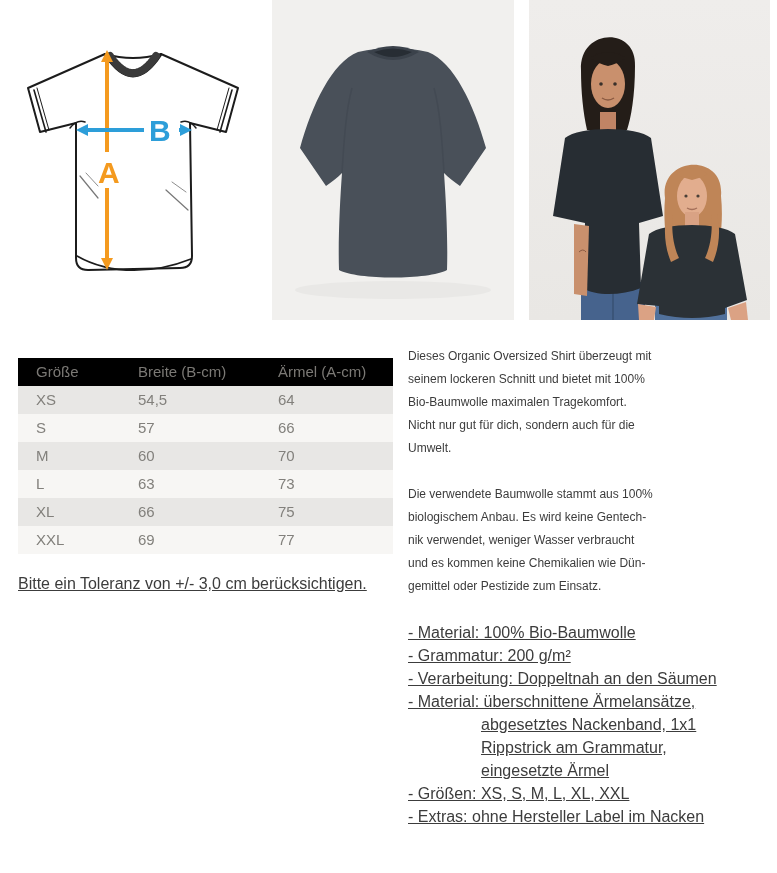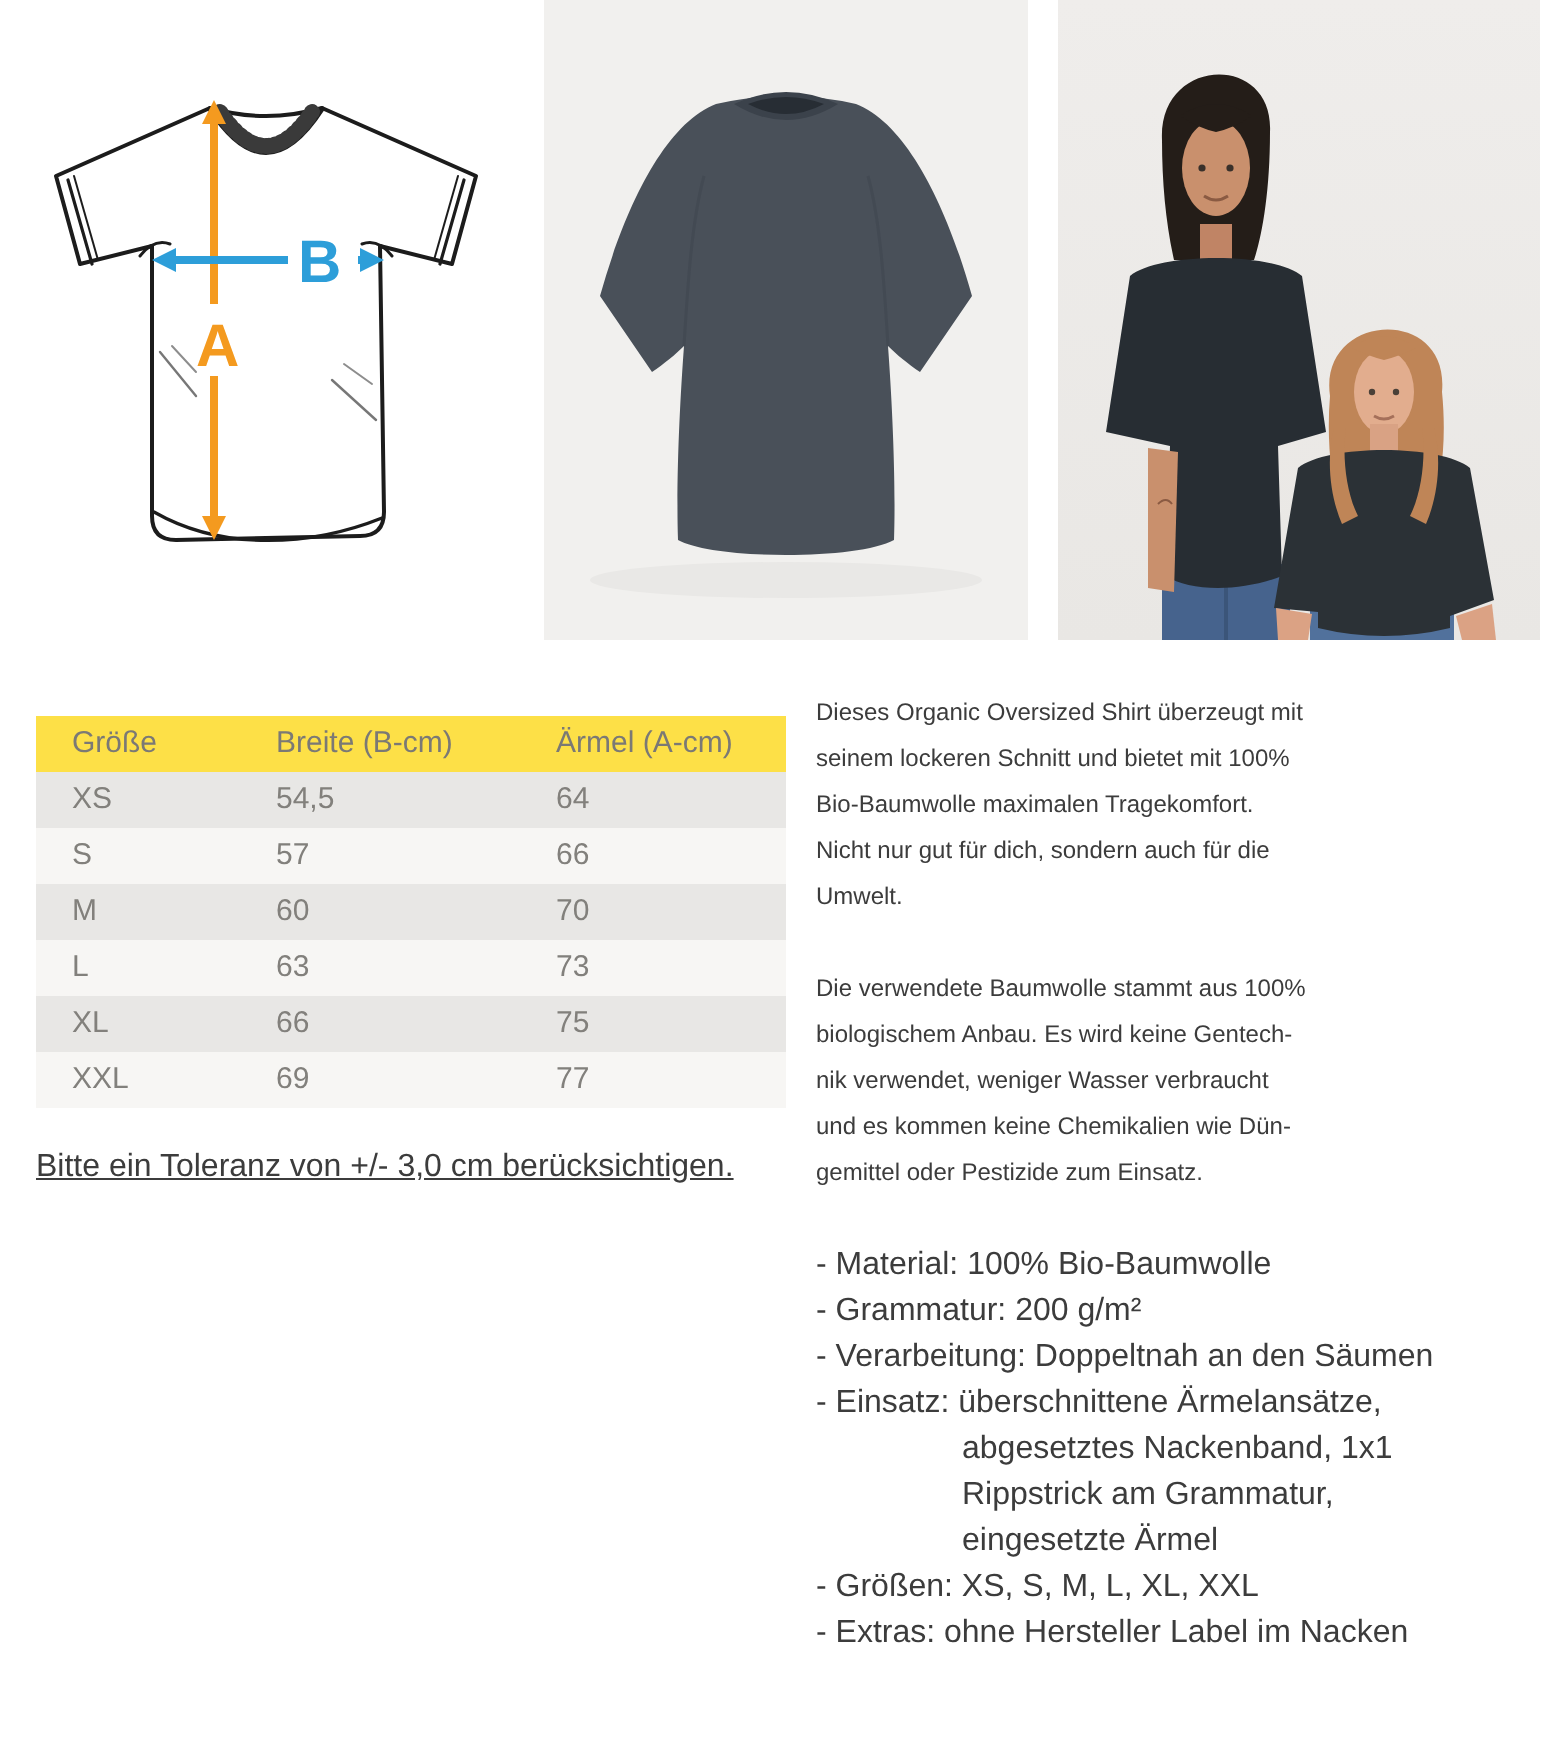--- a/index.html
+++ b/index.html
@@ -17,31 +17,31 @@
   table.size-table { width: 375px; border-collapse: collapse; table-layout: fixed; }
   table.size-table col.c1 { width: 120px; }
   table.size-table col.c2 { width: 140px; }
   table.size-table col.c3 { width: 115px; }
   table.size-table th, table.size-table td {
     height: 28px; font-size: 15px; font-weight: 400; text-align: left;
     color: #82807c; vertical-align: middle; padding: 0; line-height: 28px;
     white-space: nowrap; overflow: hidden;
   }
   table.size-table th:first-child, table.size-table td:first-child { padding-left: 18px; }
-  tr.head-row { background: #fde047; }
+  tr.head-row { background: #000000; }
   tr.head-row th { color: #7b7975; }
   tr.row-dark { background: #e8e7e5; }
   tr.row-light { background: #f7f6f4; }
   .tolerance { margin-top: 21px; font-size: 16px; color: #3c3c3c; white-space: nowrap; text-decoration: underline; }
 
   
   .right-col { position: absolute; left: 408px; top: 345px; width: 366px; color: #3c3c3c; }
   .right-col p { font-size: 12px; line-height: 23px; white-space: pre-line; margin-bottom: 23px; }
   .details { font-size: 16px; line-height: 23px; }
-  .detail-line { white-space: nowrap; }
+  .detail-line { white-space: nowrap; text-decoration: underline; }
   .detail-line.indent { padding-left: 73px; }
 </style>
 </head>
 <body>
 
 <div class="page">
 
   <div class="diagram-box">
     <svg width="226" height="298" viewBox="0 0 226 298">
       <g fill="none" stroke="#1c1c1c" stroke-width="2" stroke-linejoin="round" stroke-linecap="round">
@@ -205,21 +205,21 @@
 Umwelt.</p>
     <p>Die verwendete Baumwolle stammt aus 100%
 biologischem Anbau. Es wird keine Gentech-
 nik verwendet, weniger Wasser verbraucht
 und es kommen keine Chemikalien wie Dün-
 gemittel oder Pestizide zum Einsatz.</p>
     <div class="details">
       <div class="detail-line">- Material: 100% Bio-Baumwolle</div>
       <div class="detail-line">- Grammatur: 200 g/m²</div>
       <div class="detail-line">- Verarbeitung: Doppeltnah an den Säumen</div>
-      <div class="detail-line">- Einsatz: überschnittene Ärmelansätze,</div>
+      <div class="detail-line">- Material: überschnittene Ärmelansätze,</div>
       <div class="detail-line indent">abgesetztes Nackenband, 1x1</div>
       <div class="detail-line indent">Rippstrick am Grammatur,</div>
       <div class="detail-line indent">eingesetzte Ärmel</div>
       <div class="detail-line">- Größen: XS, S, M, L, XL, XXL</div>
       <div class="detail-line">- Extras: ohne Hersteller Label im Nacken</div>
     </div>
   </div>
 
 </div>
 

